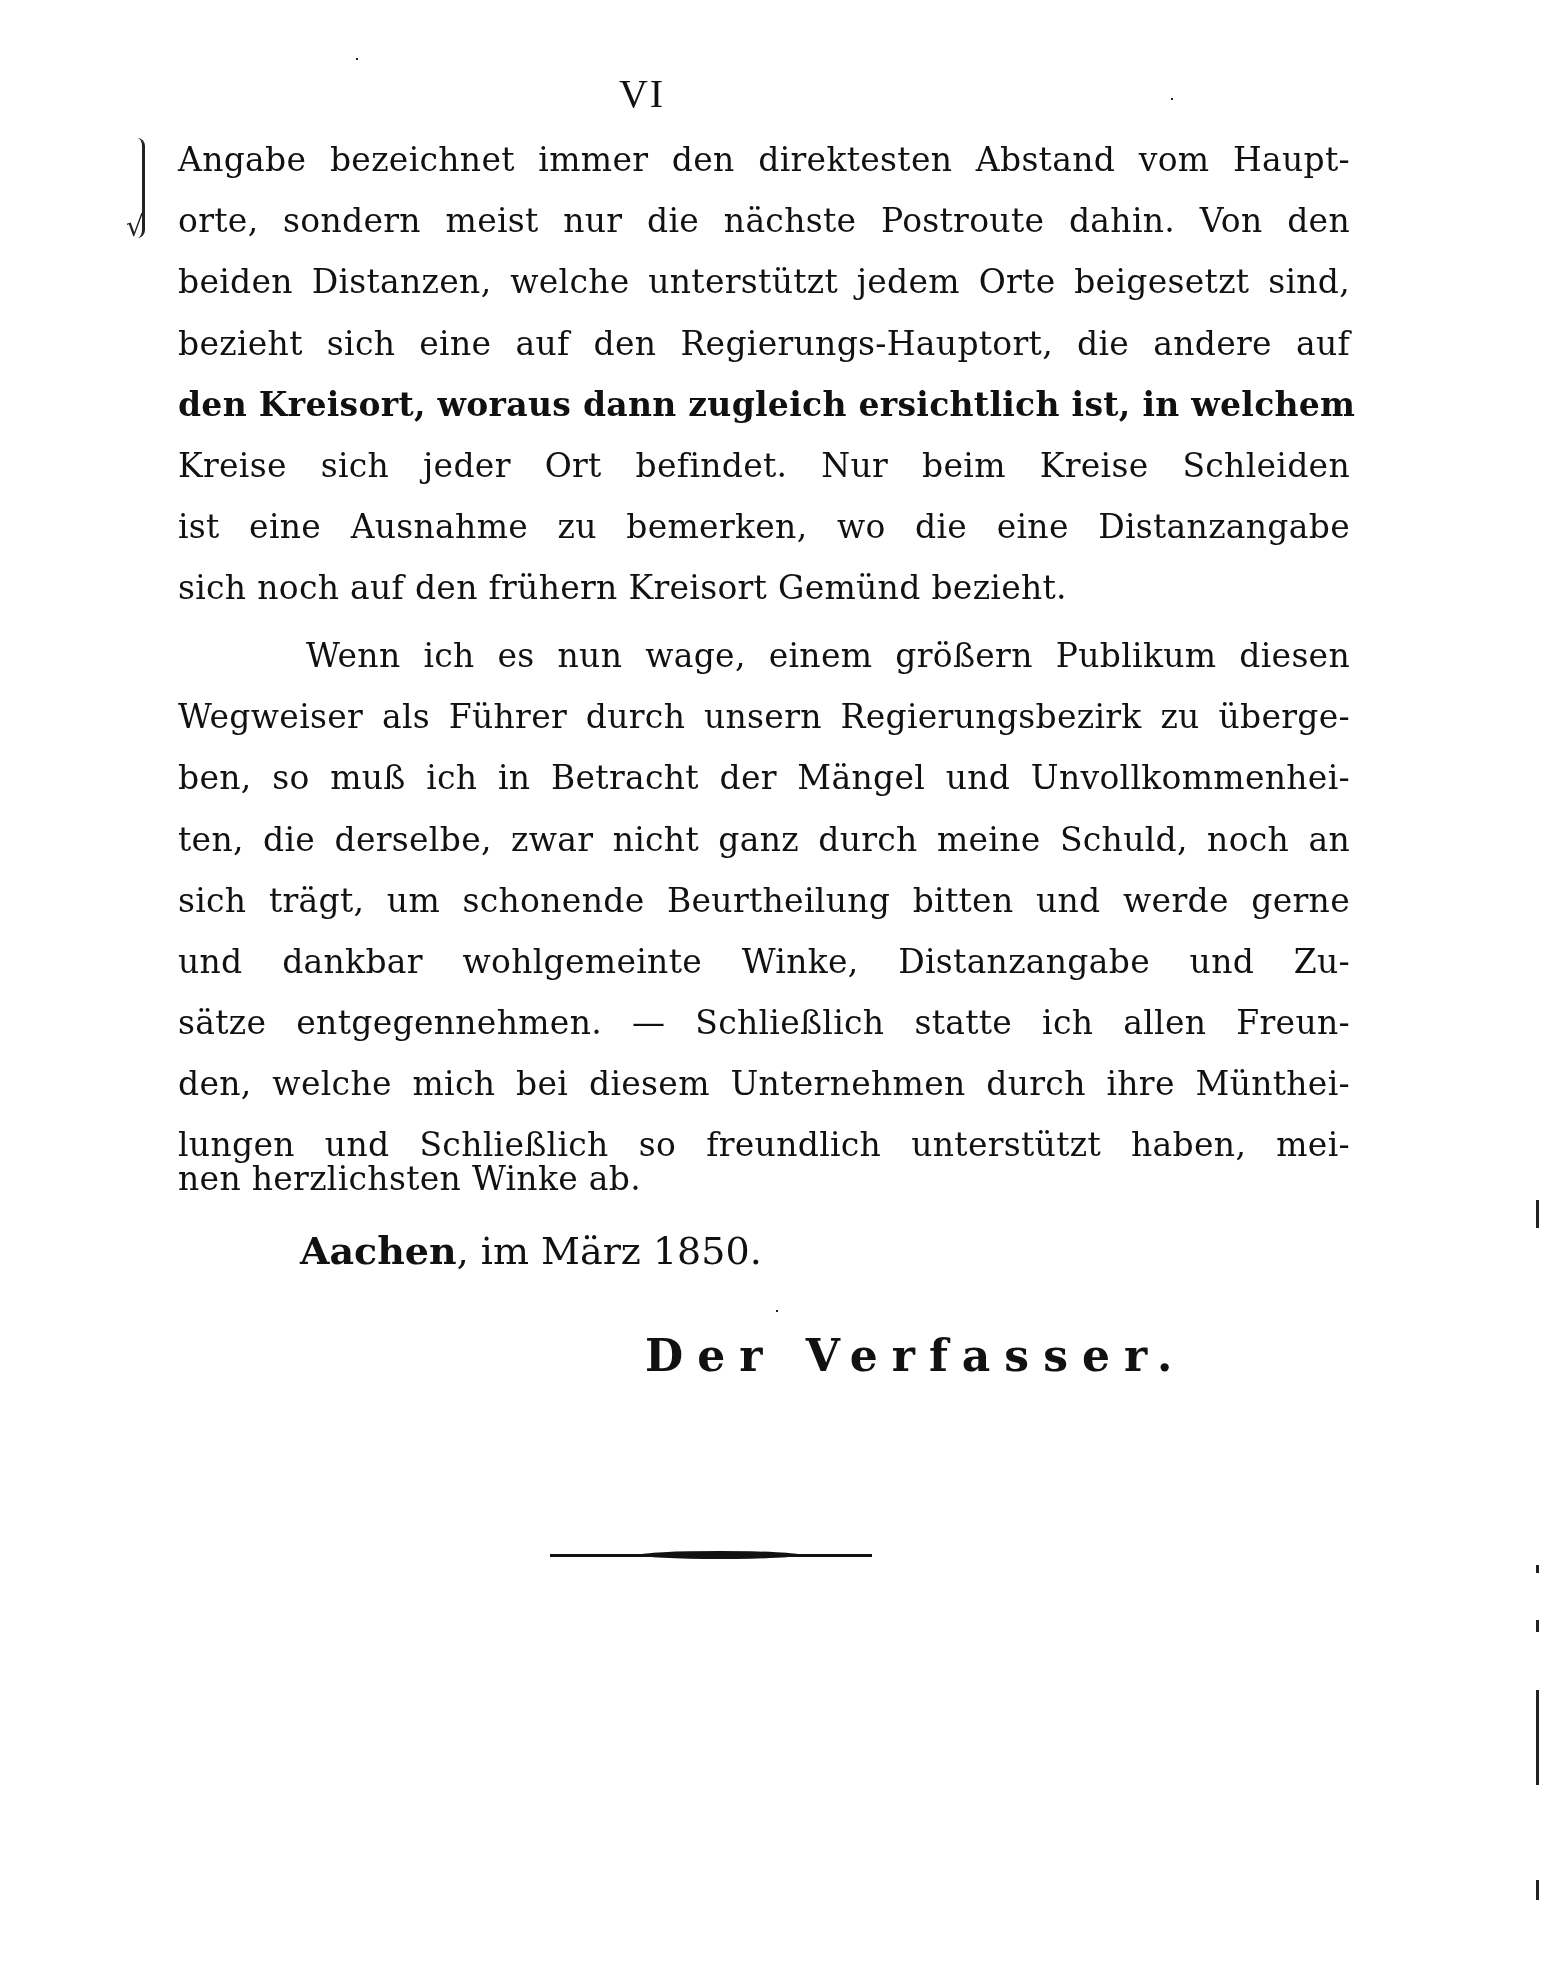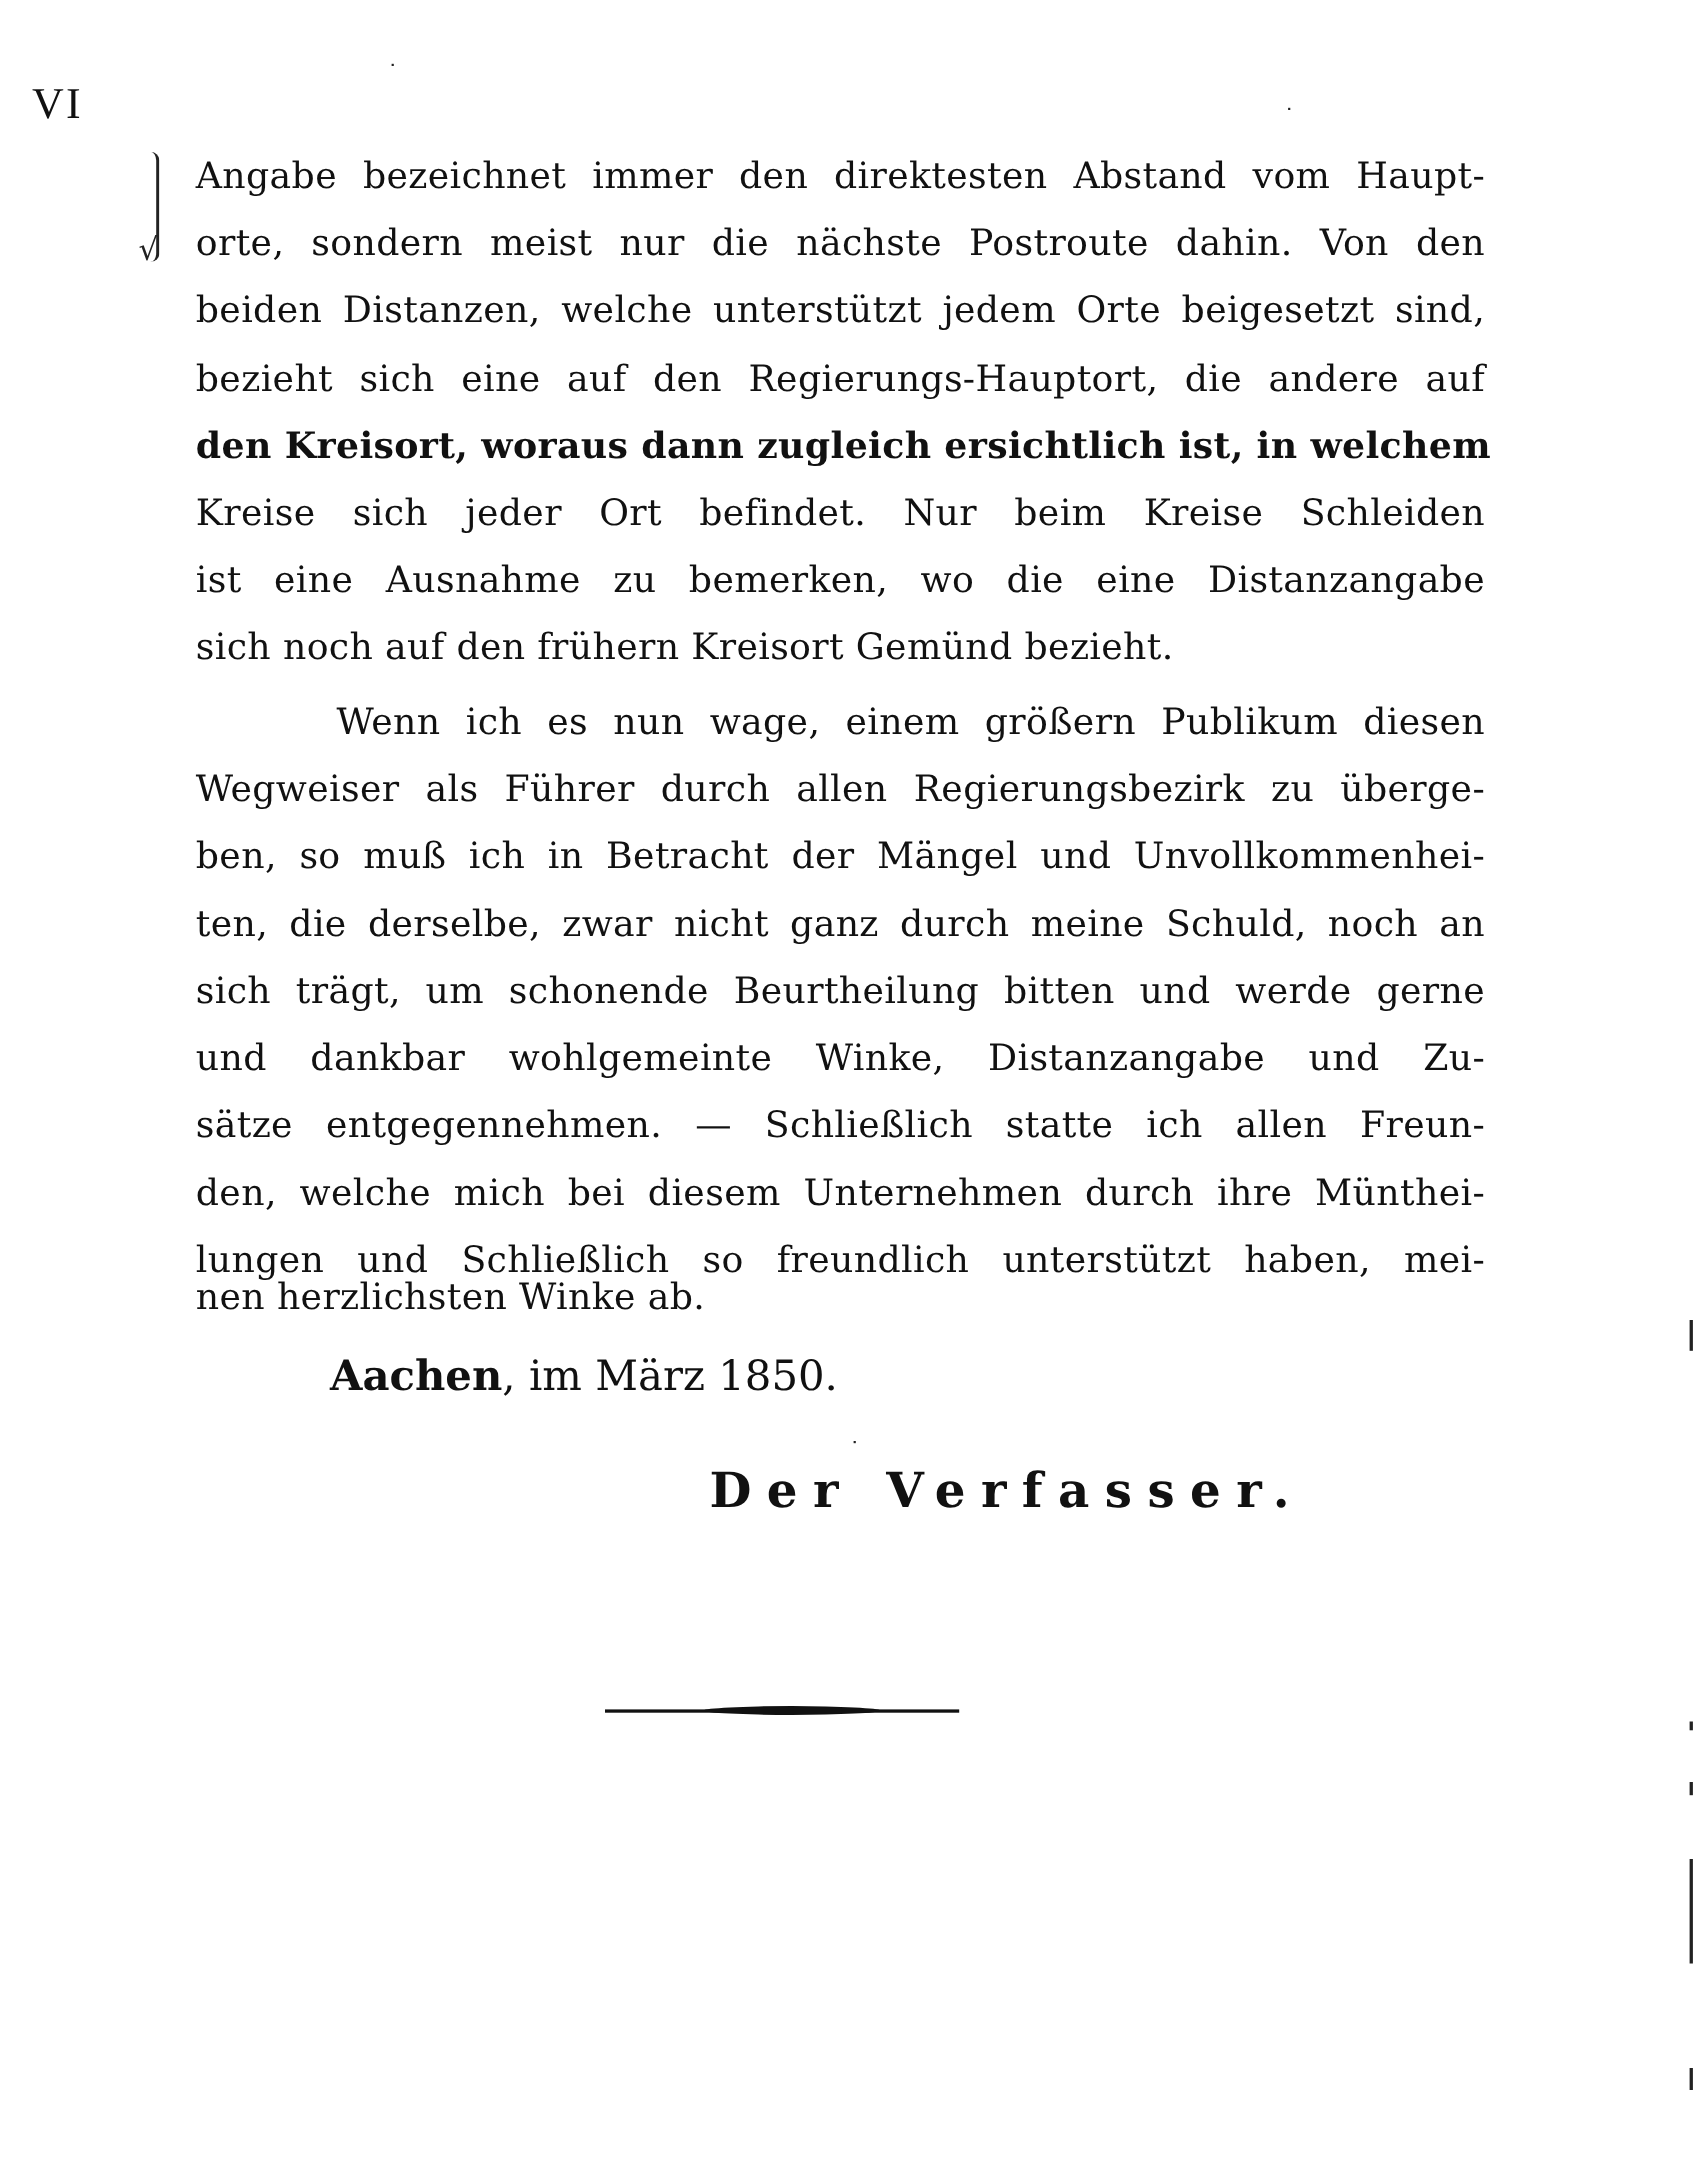--- a/index.html
+++ b/index.html
@@ -1,19 +1,19 @@
 <!DOCTYPE html>
 <html><head>
   <meta charset="utf-8">
   <style>
     html, body { margin: 0; padding: 0; background: #ffffff; }
     body { width: 1545px; height: 1964px; position: relative; overflow: hidden;
            font-family: "DejaVu Serif", serif; color: #111; }
-    .page-number { position: absolute; top: 70px; left: 0; width: 1284px; 
-                   font-family: "Liberation Serif", serif; font-size: 40px; letter-spacing: 2px; margin-left: 29px; }
+    .page-number { position: absolute; top: 70px; left: 0; width: 1284px; text-align: center;
+                   font-family: "Liberation Serif", serif; font-size: 40px; letter-spacing: 2px; }
     .text-block { position: absolute; left: 178px; width: 1172px; }
     .line { position: absolute; left: 0; white-space: nowrap;
             font-family: "DejaVu Serif", serif; font-size: 33px; line-height: 44px;
             letter-spacing: 0.3px; transform-origin: left center; }
     .line.justify { width: 1172px; text-align: justify; text-align-last: justify; }
     .line.indent { left: 128px; width: 1044px; }
     .dateline { position: absolute; left: 300px; top: 1228px; font-size: 38px;
                 font-family: "DejaVu Serif", serif; white-space: nowrap; }
     .dateline .place { font-weight: bold; }
     .signature { position: absolute; left: 645px; top: 1330px; font-size: 44px; font-weight: bold;
@@ -39,21 +39,21 @@
   <div class="line justify" style="top:138px;">Angabe bezeichnet immer den direktesten Abstand vom Haupt-</div>
   <div class="line justify" style="top:199px;">orte, sondern meist nur die nächste Postroute dahin.  Von den</div>
   <div class="line justify" style="top:260px;">beiden Distanzen, welche unterstützt jedem Orte beigesetzt sind,</div>
   <div class="line justify" style="top:322px;">bezieht sich eine auf den Regierungs-Hauptort, die andere auf</div>
   <div class="line justify" style="top:383px;font-weight:bold;">den Kreisort, woraus dann zugleich ersichtlich ist, in welchem</div>
   <div class="line justify" style="top:444px;">Kreise sich jeder Ort befindet.  Nur beim Kreise Schleiden</div>
   <div class="line justify" style="top:505px;">ist eine Ausnahme zu bemerken, wo die eine Distanzangabe</div>
   <div class="line" style="top:566px;">sich noch auf den frühern Kreisort Gemünd bezieht.</div>
 
   <div class="line justify indent" style="top:634px;">Wenn ich es nun wage, einem größern Publikum diesen</div>
-  <div class="line justify" style="top:695px;">Wegweiser als Führer durch allen Regierungsbezirk zu überge-</div>
+  <div class="line justify" style="top:695px;">Wegweiser als Führer durch unsern Regierungsbezirk zu überge-</div>
   <div class="line justify" style="top:756px;">ben, so muß ich in Betracht der Mängel und Unvollkommenhei-</div>
   <div class="line justify" style="top:818px;">ten, die derselbe, zwar nicht ganz durch meine Schuld, noch an</div>
   <div class="line justify" style="top:879px;">sich trägt, um schonende Beurtheilung bitten und werde gerne</div>
   <div class="line justify" style="top:940px;">und dankbar wohlgemeinte Winke, Distanzangabe und Zu-</div>
   <div class="line justify" style="top:1001px;">sätze entgegennehmen. — Schließlich statte ich allen Freun-</div>
   <div class="line justify" style="top:1062px;">den, welche mich bei diesem Unternehmen durch ihre Münthei-</div>
   <div class="line justify" style="top:1123px;">lungen und Schließlich so freundlich unterstützt haben, mei-</div>
   <div class="line" style="top:1157px;">nen herzlichsten Winke ab.</div>
 </div>
 

